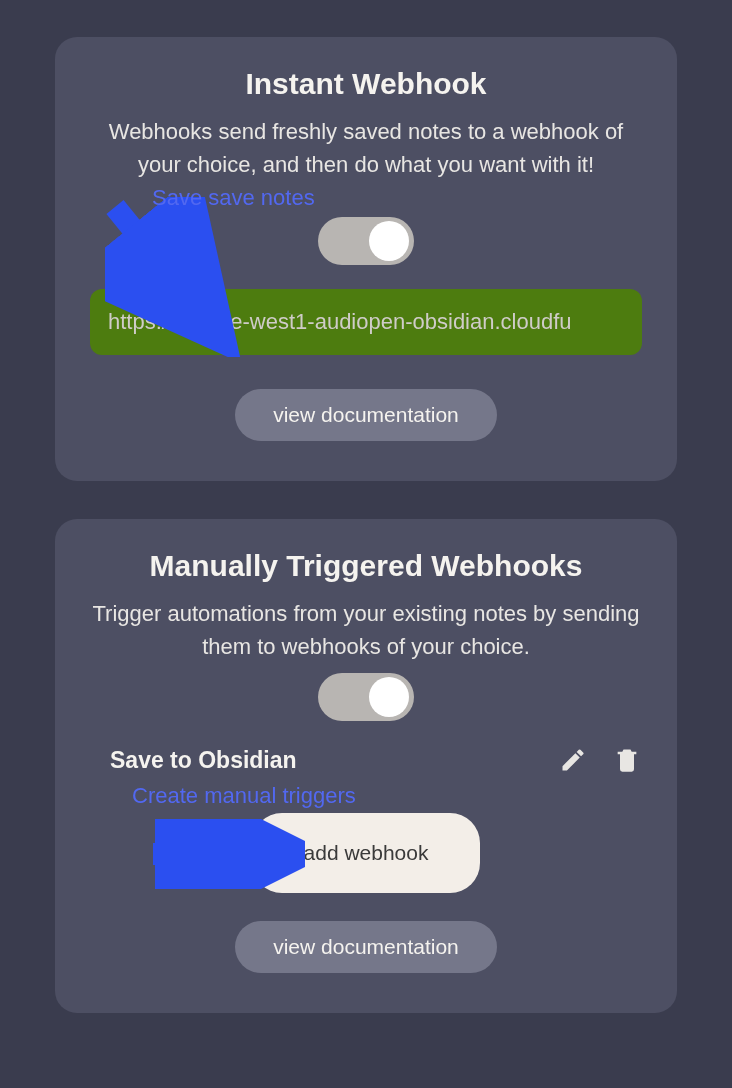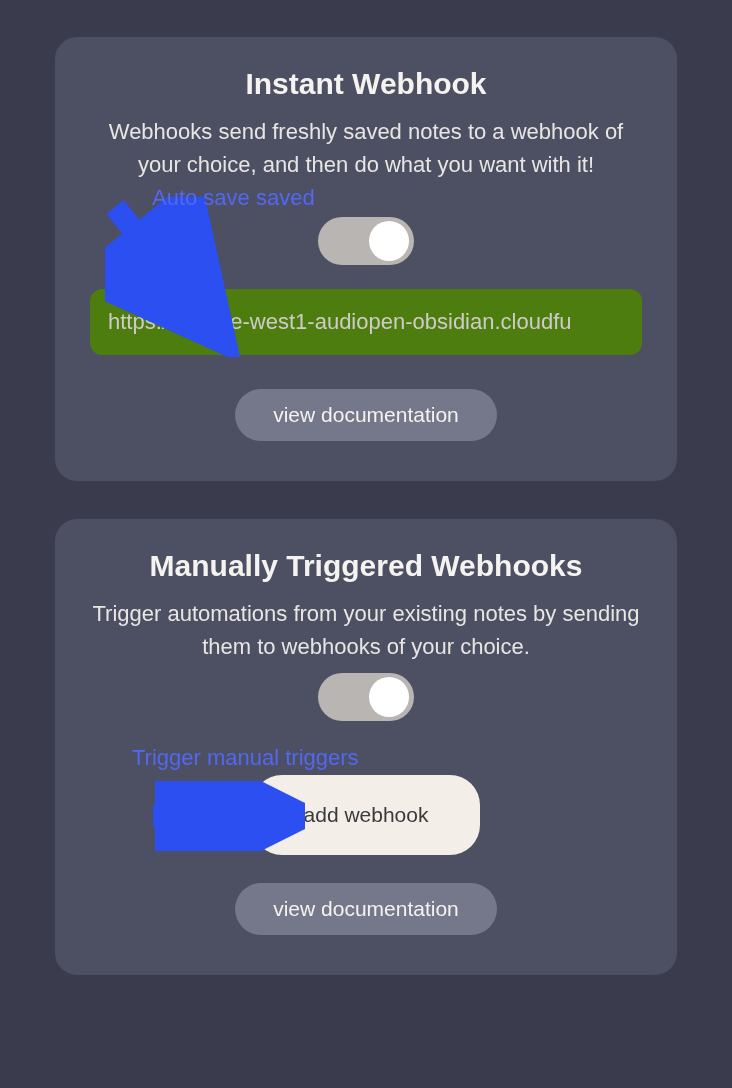--- a/index.html
+++ b/index.html
@@ -168,21 +168,21 @@
       position: relative;
     }
   </style>
 </head>
 <body>
 
 <div class="card">
   <h2 class="card-title">Instant Webhook</h2>
   <p class="card-desc">Webhooks send freshly saved notes to a webhook of your choice, and then do what you want with it!</p>
 
-  <div class="annotation-label annotation-label-1">Auto save saved</div>
+  <div class="annotation-label annotation-label-1">Save save notes</div>
 
   <div class="arrow-container-1">
     <svg class="arrow-1" width="140" height="160" viewBox="0 0 140 160">
       <defs>
         <marker id="ah1" markerWidth="8" markerHeight="8" refX="5" refY="4" orient="auto">
           <polygon points="0 0, 8 4, 0 8" fill="#2b4ff0"></polygon>
         </marker>
       </defs>
       <line x1="10" y1="10" x2="95" y2="115" stroke="#2b4ff0" stroke-width="22" marker-end="url(#ah1)"></line>
     </svg>
@@ -204,22 +204,37 @@
 <div class="card card2-inner">
   <h2 class="card-title">Manually Triggered Webhooks</h2>
   <p class="card-desc">Trigger automations from your existing notes by sending them to webhooks of your choice.</p>
 
   <div class="toggle-row">
     <div class="toggle">
       <div class="toggle-knob"></div>
     </div>
   </div>
 
-
-  <div class="annotation-label annotation-label-2">Trigger manual triggers</div>
+  <div class="webhook-row">
+    <div class="webhook-name">Save to Obsidian</div>
+    <div class="webhook-actions">
+      <div class="icon-btn">
+        <svg viewBox="0 0 24 24">
+            <path d="M3 17.25V21h3.75L17.81 9.94l-3.75-3.75L3 17.25zM20.71 7.04a1 1 0 0 0 0-1.41l-2.34-2.34a1 1 0 0 0-1.41 0l-1.83 1.83 3.75 3.75 1.83-1.83z"></path>
+          </svg>
+      </div>
+      <div class="icon-btn">
+        <svg viewBox="0 0 24 24">
+            <path d="M6 7h12v13a2 2 0 0 1-2 2H8a2 2 0 0 1-2-2V7zm3-4h6l1 2h4v2H4V5h4l1-2z"></path>
+          </svg>
+      </div>
+    </div>
+  </div>
+
+  <div class="annotation-label annotation-label-2">Create manual triggers</div>
 
   <div class="arrow-container-2">
     <svg class="arrow-2" width="160" height="70" viewBox="0 0 160 70">
       <defs>
         <marker id="ah2" markerWidth="8" markerHeight="8" refX="5" refY="4" orient="auto">
           <polygon points="0 0, 8 4, 0 8" fill="#2b4ff0"></polygon>
         </marker>
       </defs>
       <line x1="8" y1="35" x2="120" y2="35" stroke="#2b4ff0" stroke-width="22" marker-end="url(#ah2)"></line>
     </svg>

